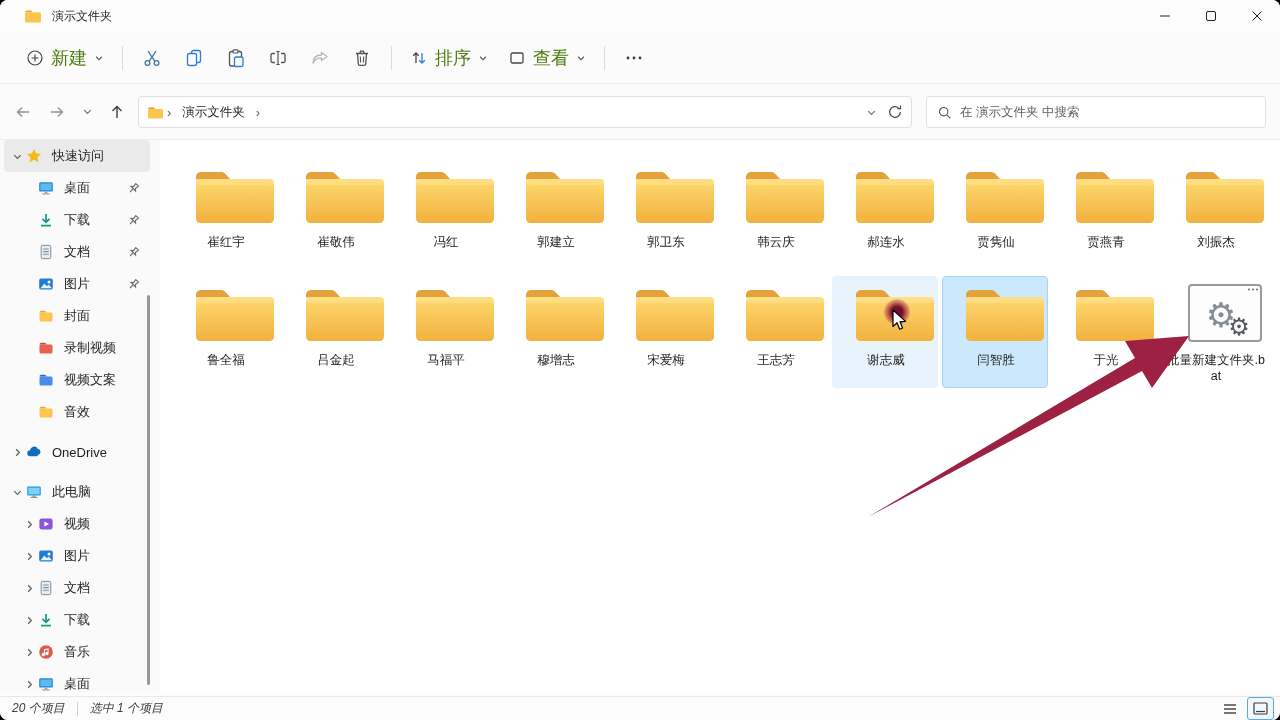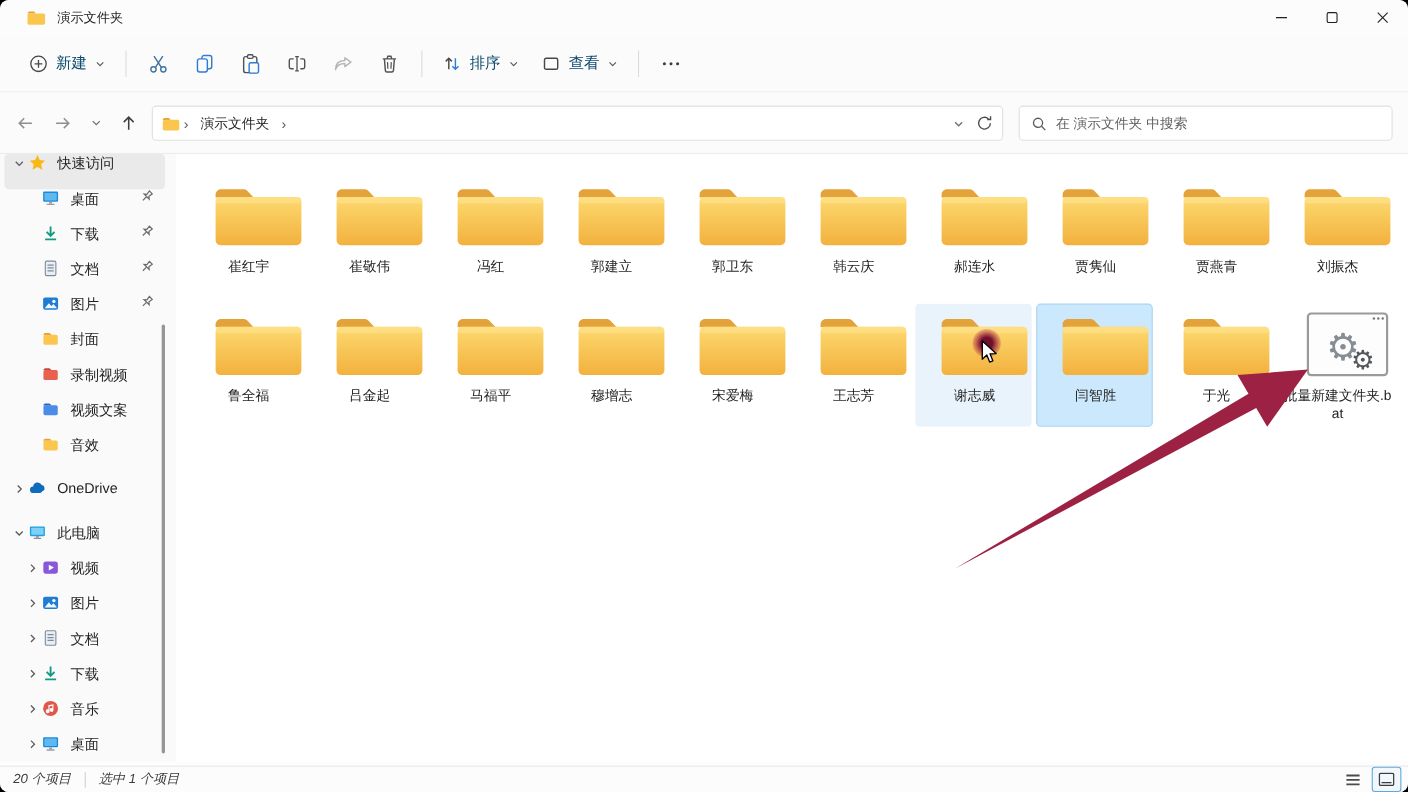--- a/index.html
+++ b/index.html
@@ -10,42 +10,42 @@
   
   .titlebar { position:absolute; left:0; top:0; right:0; height:32px; display:flex; align-items:center; background:#fcfcfc; }
   .title-icn { width:18px; height:16px; margin-left:24px; }
   .title-text { font-size:12px; color:#1f1f1f; margin-left:10px; }
   .win-controls { position:absolute; right:0; top:0; height:32px; display:flex; }
   .win-btn { width:46px; height:32px; display:flex; align-items:center; justify-content:center; }
 
   
   .toolbar { position:absolute; left:0; top:32px; right:0; height:52px; background:#fbfbfb;
     display:flex; align-items:center; border-bottom:1px solid #ececec; padding-left:16px; }
-  .tb-btn { display:flex; align-items:center; gap:7px; padding:7px 10px; border-radius:5px; color:#0c4a6e; font-size:14px; }
+  .tb-btn { display:flex; align-items:center; gap:7px; padding:7px 10px; border-radius:5px; color:#4d7c0f; font-size:18px; }
   .tb-iconbtn { width:42px; height:36px; display:flex; align-items:center; justify-content:center; border-radius:5px; }
   .tb-divider { width:1px; height:24px; background:#dcdcdc; margin:0 8px; }
 
   
   .navrow { position:absolute; left:0; top:84px; right:0; height:56px; background:#fbfbfb;
     display:flex; align-items:center; border-bottom:1px solid #ececec; }
   .nav-btn { width:34px; height:34px; display:flex; align-items:center; justify-content:center; border-radius:5px; }
   .addressbar { position:absolute; left:138px; top:12px; width:774px; height:32px; background:#fff;
     border:1px solid #e0e0e0; border-radius:4px; display:flex; align-items:center; padding:0 8px; }
   .crumb-label { font-size:12.5px; color:#1f1f1f; margin:0 4px; padding:4px 4px; }
   .crumb-sep { color:#5c5c5c; font-size:13px; padding:0 3px; }
   .addr-right { margin-left:auto; display:flex; align-items:center; gap:10px; }
   .searchbox { position:absolute; left:926px; top:12px; width:340px; height:32px; background:#fff;
     border:1px solid #e0e0e0; border-radius:4px; display:flex; align-items:center; padding:0 10px; }
   .searchbox input { border:none; outline:none; flex:1; font-size:12.5px; color:#c2410c; margin-left:8px;
     font-family:inherit; background:transparent; }
   .searchbox input::placeholder { color:#616161; }
 
   
   .sidebar { position:absolute; left:0; top:140px; width:160px; height:552px; background:#fafafa; overflow:hidden; }
-  .sb-item { position:relative; display:flex; align-items:flex-start; height:32px; margin:0 10px 0 4px; border-radius:4px; }
+  .sb-item { position:relative; display:flex; align-items:center; height:32px; margin:0 10px 0 4px; border-radius:4px; }
   .sb-item.selected { background:#eaeaea; }
   .sb-item.gap { margin-top:8px; }
   .sb-item.lvl0 { padding-left:4px; }
   .sb-item.lvl1 { padding-left:16px; }
   .sb-chevron { width:18px; height:16px; display:flex; align-items:center; justify-content:center; flex:0 0 18px; }
   .sb-chevron.hidden svg { visibility:hidden; }
   .sb-icon { width:16px; height:16px; margin-right:10px; flex:0 0 16px; }
   .sb-label { font-size:13px; color:#1f1f1f; white-space:nowrap; }
   .sb-pin { position:absolute; right:10px; width:13px; height:13px; }
   .sb-scrollbar { position:absolute; left:147px; top:155px; width:3px; height:390px; background:#969696; border-radius:2px; }

